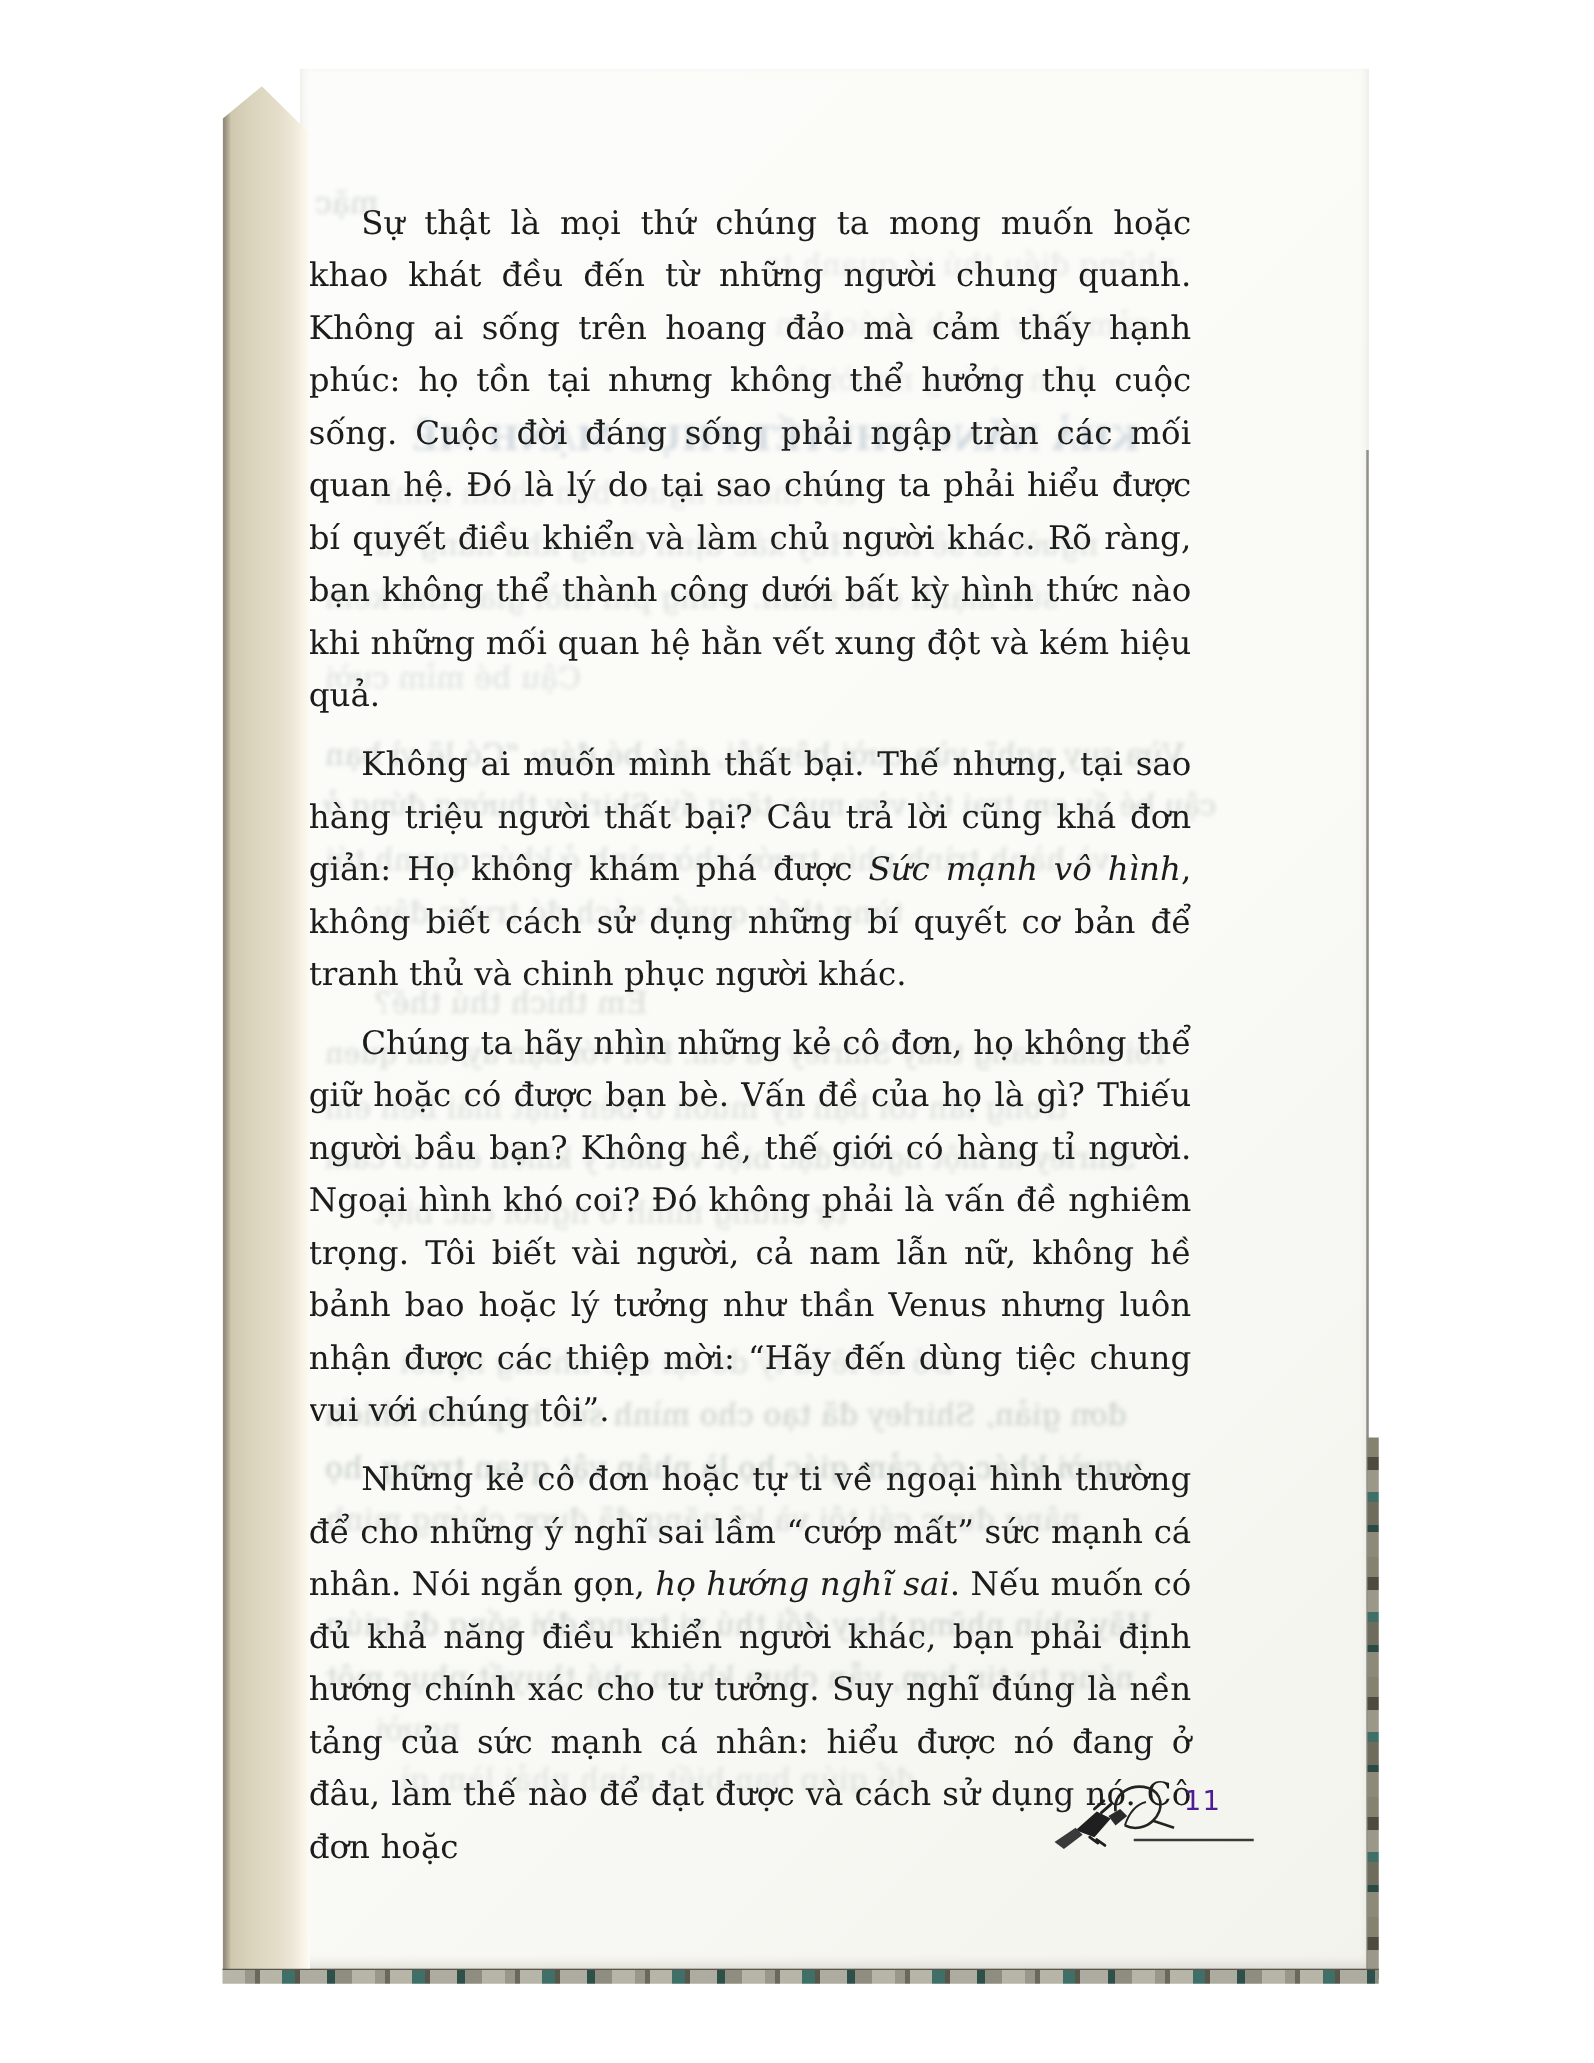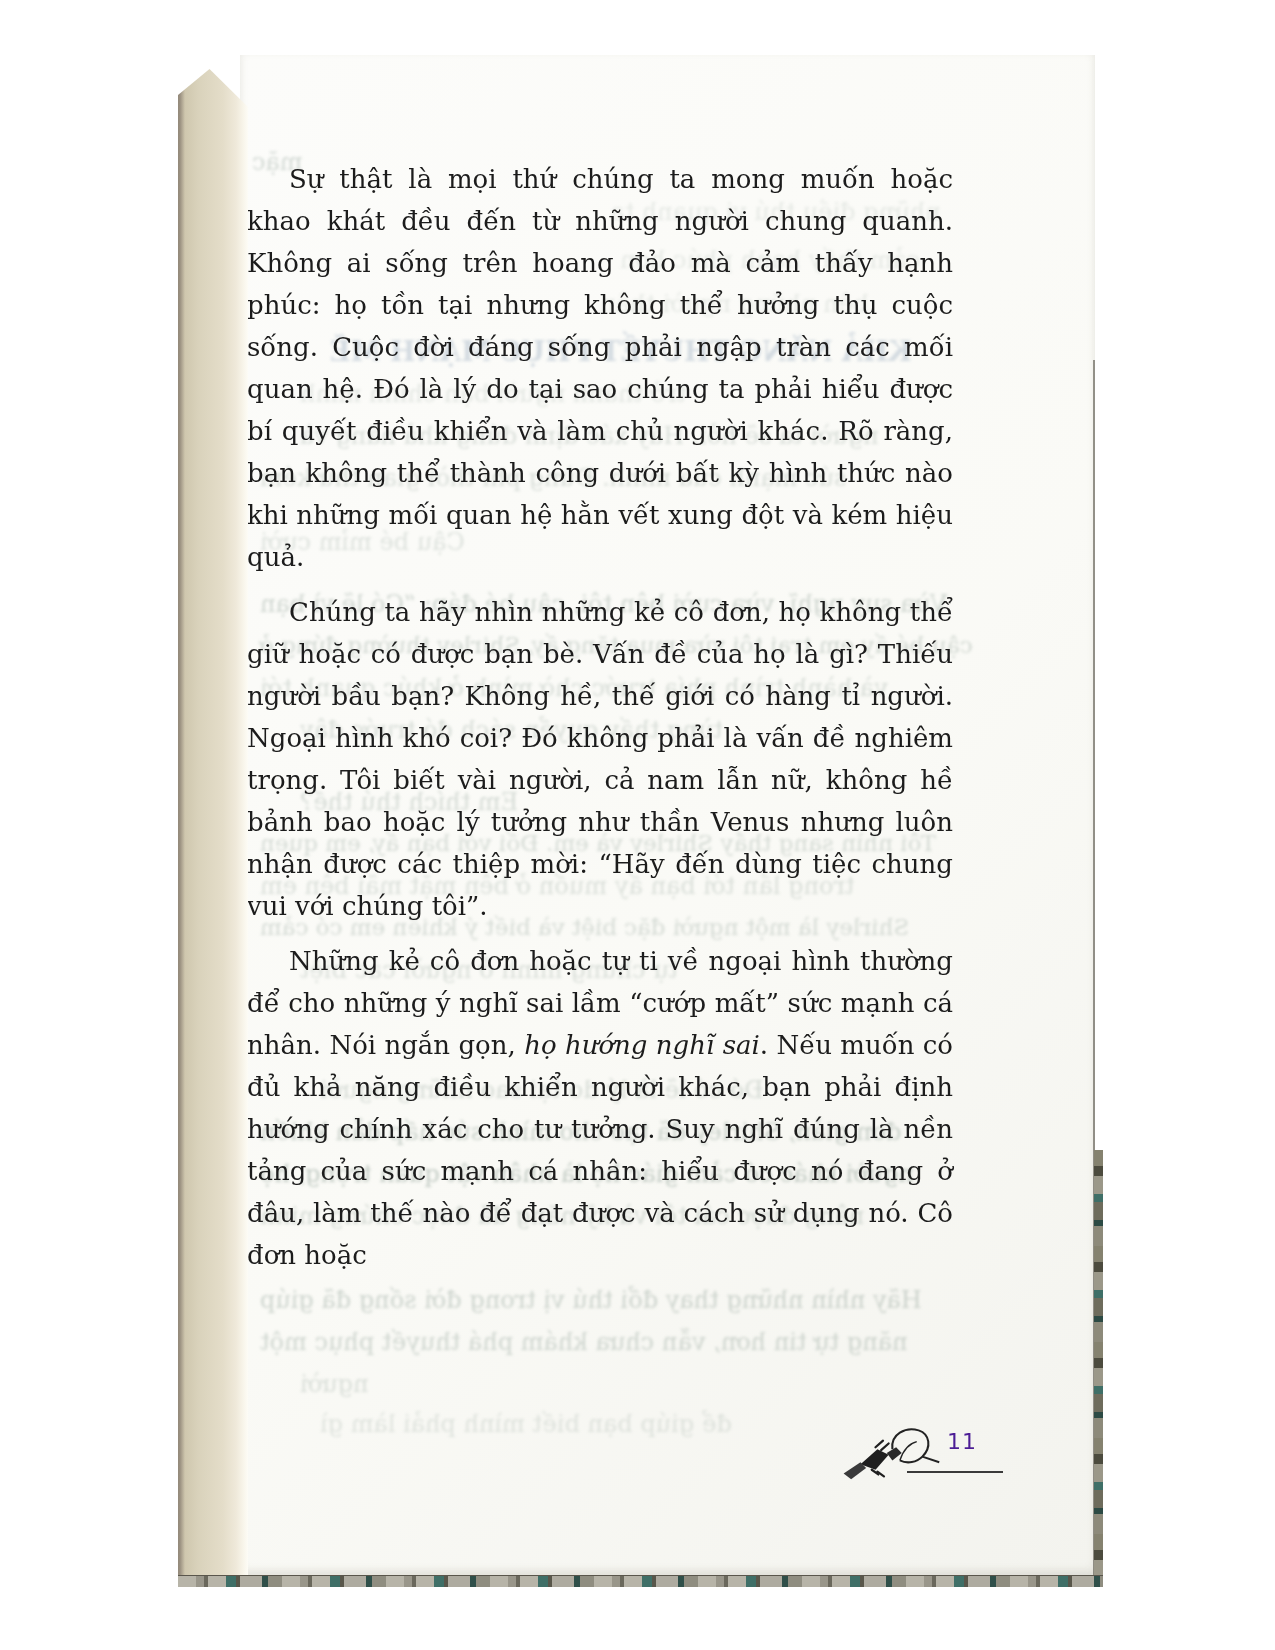--- a/index.html
+++ b/index.html
@@ -73,20 +73,21 @@
         <div class="ghost" style="left: 82px; top: 1107px; font-size: 24px; opacity: 0.5;">người khác có cảm giác họ là nhân vật quan trọng, họ</div>
         <div class="ghost" style="left: 82px; top: 1149px; font-size: 24px; opacity: 0.35;">nâng được cái tôi và kỹ năng đã được chứng minh</div>
         <div class="ghost" style="left: 82px; top: 1233px; font-size: 24px; opacity: 0.42;">Hãy nhìn những thay đổi thú vị trong đời sống đã giúp</div>
         <div class="ghost" style="left: 82px; top: 1275px; font-size: 24px; opacity: 0.4;">năng tự tin hơn, vẫn chưa khám phá thuyết phục một</div>
         <div class="ghost" style="left: 122px; top: 1317px; font-size: 24px; opacity: 0.3;">người</div>
         <div class="ghost" style="left: 142px; top: 1357px; font-size: 24px; opacity: 0.25;">để giúp bạn biết mình phải làm gì</div>
       </div>
 
     <div class="text-block">
         <p>Sự thật là mọi thứ chúng ta mong muốn hoặc khao khát đều đến từ những người chung quanh. Không ai sống trên hoang đảo mà cảm thấy hạnh phúc: họ tồn tại nhưng không thể hưởng thụ cuộc sống. Cuộc đời đáng sống phải ngập tràn các mối quan hệ. Đó là lý do tại sao chúng ta phải hiểu được bí quyết điều khiển và làm chủ người khác. Rõ ràng, bạn không thể thành công dưới bất kỳ hình thức nào khi những mối quan hệ hằn vết xung đột và kém hiệu quả.</p>
+        <p>Không ai muốn mình thất bại. Thế nhưng, tại sao hàng triệu người thất bại? Câu trả lời cũng khá đơn giản: Họ không khám phá được <i>Sức mạnh vô hình</i>, không biết cách sử dụng những bí quyết cơ bản để tranh thủ và chinh phục người khác.</p>
         <p>Chúng ta hãy nhìn những kẻ cô đơn, họ không thể giữ hoặc có được bạn bè. Vấn đề của họ là gì? Thiếu người bầu bạn? Không hề, thế giới có hàng tỉ người. Ngoại hình khó coi? Đó không phải là vấn đề nghiêm trọng. Tôi biết vài người, cả nam lẫn nữ, không hề bảnh bao hoặc lý tưởng như thần Venus nhưng luôn nhận được các thiệp mời: “Hãy đến dùng tiệc chung vui với chúng tôi”.</p>
         <p>Những kẻ cô đơn hoặc tự ti về ngoại hình thường để cho những ý nghĩ sai lầm “cướp mất” sức mạnh cá nhân. Nói ngắn gọn, <i>họ hướng nghĩ sai</i>. Nếu muốn có đủ khả năng điều khiển người khác, bạn phải định hướng chính xác cho tư tưởng. Suy nghĩ đúng là nền tảng của sức mạnh cá nhân: hiểu được nó đang ở đâu, làm thế nào để đạt được và cách sử dụng nó. Cô đơn hoặc</p>
       </div>
 
     <div class="footer">
       <svg class="pen" viewBox="0 0 120 64" width="115" height="60" aria-hidden="true">
         <g fill="none" stroke="#232323">
           <path d="M62 30 C60 14 76 6 90 10 C102 14 104 28 94 38 C88 44 78 46 70 42" stroke-width="2.2"></path>
           <path d="M94 38 L112 44" stroke-width="2.2"></path>
           <path d="M70 42 C74 30 80 24 88 22" stroke-width="1.6"></path>

